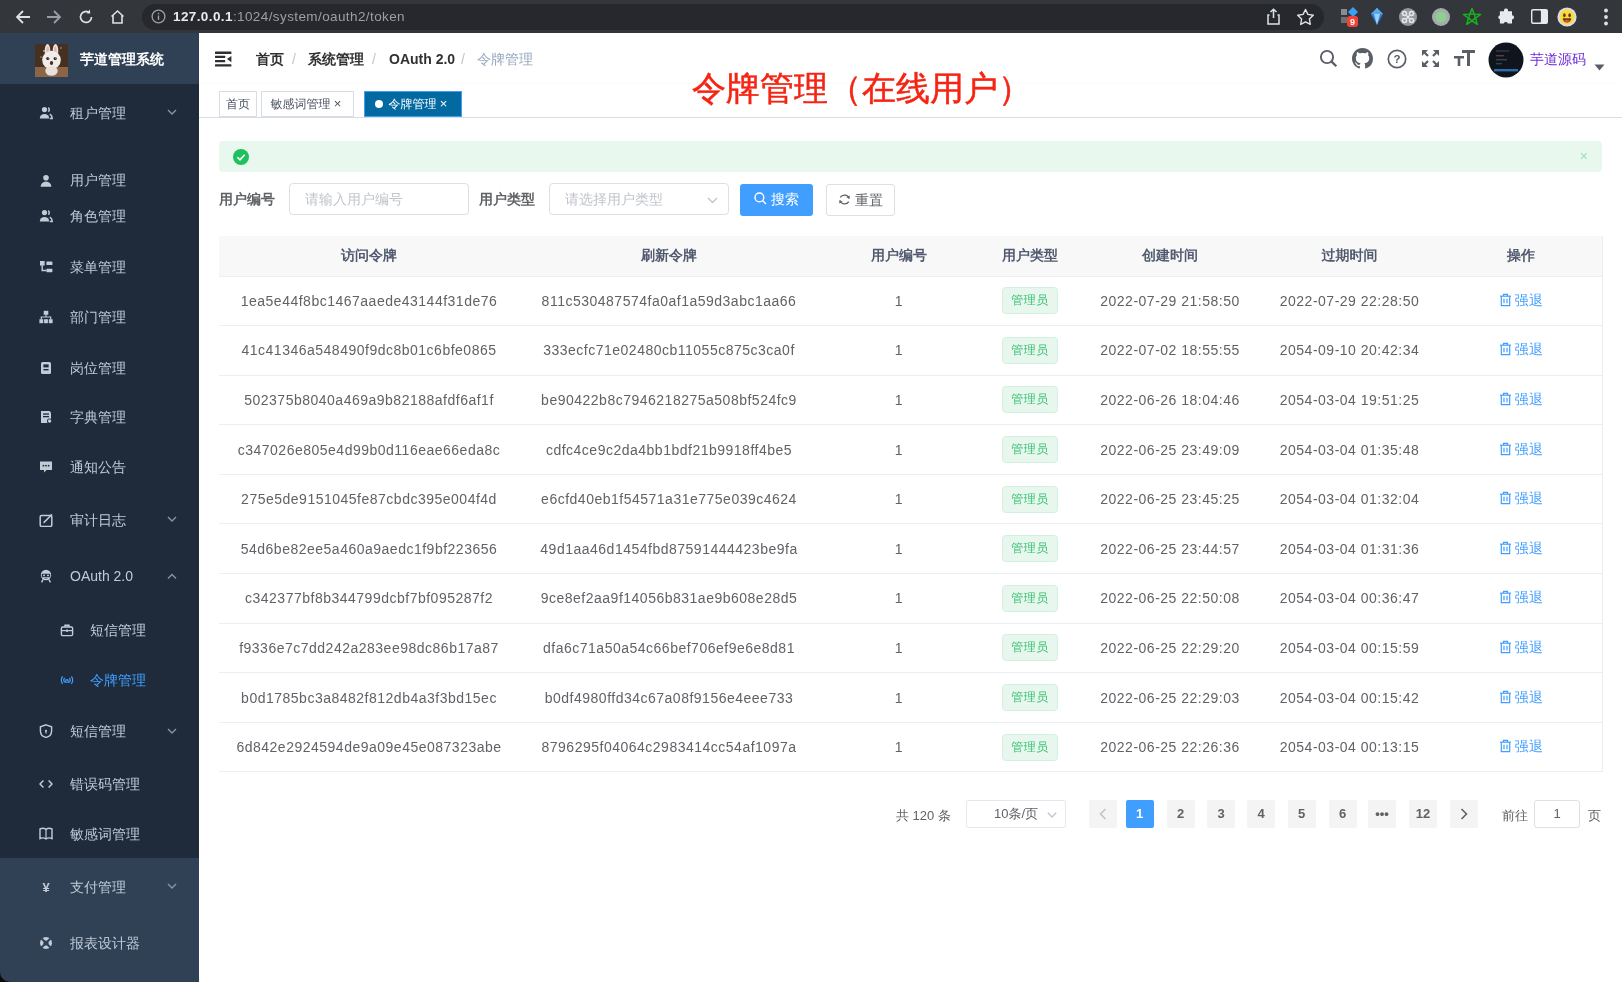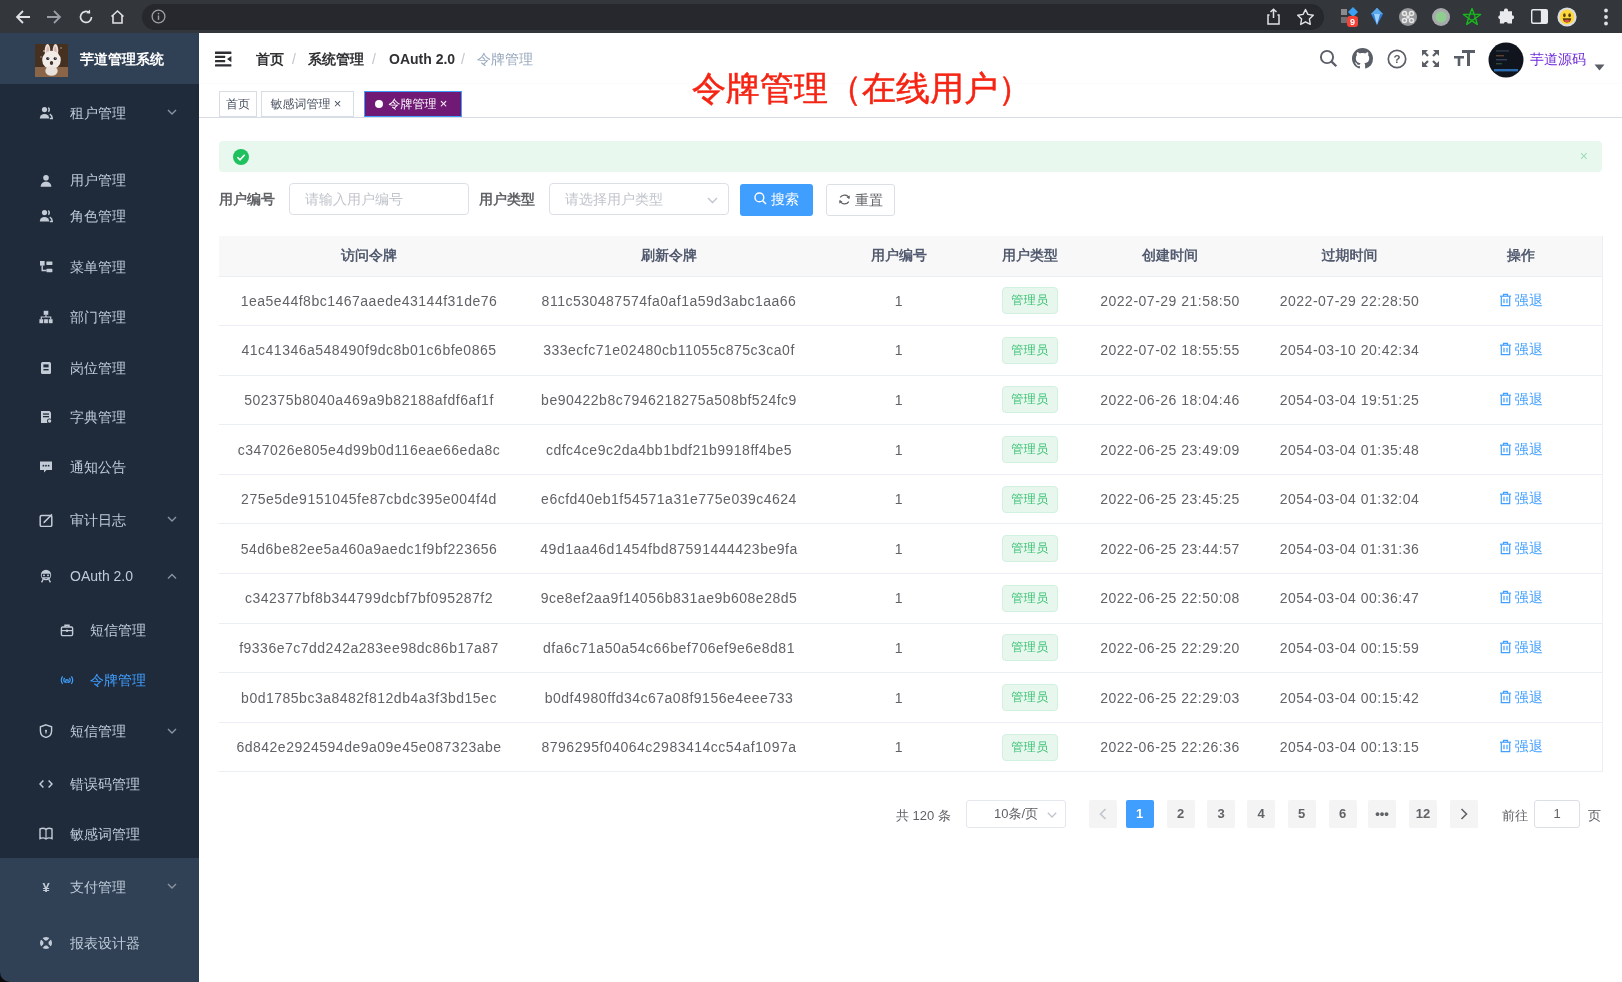--- a/index.html
+++ b/index.html
@@ -36,21 +36,21 @@
   .bc { position:absolute; top:0; height:51px; line-height:52px; font-size:14px; color:#303133; font-weight:700; white-space:nowrap;}
   .bc.sep { color:#c0c4cc; font-weight:400; }
   .bc.last { color:#97a8be; font-weight:400; }
   .hicon { position:absolute; top:0; height:51px; display:flex; align-items:center; justify-content:center; }
   
   #tags { position:absolute; left:199px; top:84px; width:1423px; height:34px; background:#fff;
     border-bottom:1px solid #d8dce5; box-shadow:0 1px 3px 0 rgba(0,0,0,.08); }
   .tag { position:absolute; top:7px; height:26px; line-height:24px; border:1px solid #d8dce5;
     background:#fff; color:#495060; font-size:12px; white-space:nowrap; text-align:center; }
   .tag .x { display:inline-block; width:14px; text-align:center; color:#495060; font-size:13px; }
-  .tag.on { background:#701a75; color:#fff; border-color:#409eff; }
+  .tag.on { background:#0369a1; color:#fff; border-color:#409eff; }
   .tag.on .x { color:#fff; }
   .tag.on .dot { display:inline-block; width:8px; height:8px; border-radius:50%; background:#fff;
     margin-right:6px; position:relative; top:0px; }
   
   #content { position:absolute; left:199px; top:118px; width:1423px; height:864px; background:#fff; }
   #alert { position:absolute; left:20px; top:23px; width:1383px; height:31px; background:#e9f8ef;
     border-radius:4px; color:#1fc15f; font-size:13.5px; line-height:31px; }
   #alert .atx { position:absolute; left:43px; top:0; }
   #alert .aclose { position:absolute; right:14px; top:0; color:#9fdcb8; font-size:14px; }
   .flabel { position:absolute; font-size:14px; font-weight:700; color:#606266; line-height:32px; height:32px; }
@@ -98,20 +98,21 @@
         <path d="M2.5 7.5 L8.5 2 L14.5 7.5 M4 6.5 V14 H13 V6.5" stroke="#dfe1e5" stroke-width="1.6" fill="none"></path>
       </svg>
     </div>
   <div class="cicon" style="left:148px;">
       <svg width="15" height="15" viewBox="0 0 15 15">
         <circle cx="7.5" cy="7.5" r="6.4" stroke="#9e9fa3" stroke-width="1.3" fill="none"></circle>
         <rect x="6.8" y="6.5" width="1.4" height="4.4" fill="#9e9fa3"></rect>
         <rect x="6.8" y="3.8" width="1.4" height="1.5" fill="#9e9fa3"></rect>
       </svg>
     </div>
+  <div class="url"><b>127.0.0.1</b>:1024/system/oauth2/token</div>
 
   <div class="cicon" style="left:1263px;">
       <svg width="17" height="18" viewBox="0 0 17 18">
         <path d="M8.5 1.5 V10 M5.5 4 L8.5 1.2 L11.5 4" stroke="#dfe1e5" stroke-width="1.5" fill="none"></path>
         <path d="M4.5 7 H3 V16 H14 V7 H12.5" stroke="#dfe1e5" stroke-width="1.5" fill="none"></path>
       </svg>
     </div>
   <div class="cicon" style="left:1295px;">
       <svg width="19" height="18" viewBox="0 0 19 18">
         <path d="M9.5 1.5 L11.9 6.4 L17.3 7.2 L13.4 11 L14.3 16.4 L9.5 13.8 L4.7 16.4 L5.6 11 L1.7 7.2 L7.1 6.4 Z" stroke="#dfe1e5" stroke-width="1.4" fill="none" stroke-linejoin="round"></path>
@@ -513,21 +514,21 @@
                   <path d="M5 5.8 V10.2 M8 5.8 V10.2"></path>
                 </g>
               </svg>强退</span></td>
         </tr>
         <tr>
           <td>41c41346a548490f9dc8b01c6bfe0865</td>
           <td>333ecfc71e02480cb11055c875c3ca0f</td>
           <td>1</td>
           <td><span class="gtag">管理员</span></td>
           <td>2022-07-02 18:55:55</td>
-          <td>2054-03-10 20:42:34</td>
+          <td>2054-09-10 20:42:34</td>
           <td><span class="kick"><svg style="vertical-align:-2px;margin-right:3px;" width="13" height="14" viewBox="0 0 13 14">
                 <g stroke="#409eff" stroke-width="1.2" fill="none">
                   <path d="M1 3.2 H12"></path>
                   <path d="M4.5 3 V1.4 H8.5 V3"></path>
                   <path d="M2.3 3.4 V12.6 H10.7 V3.4"></path>
                   <path d="M5 5.8 V10.2 M8 5.8 V10.2"></path>
                 </g>
               </svg>强退</span></td>
         </tr>
         <tr>

